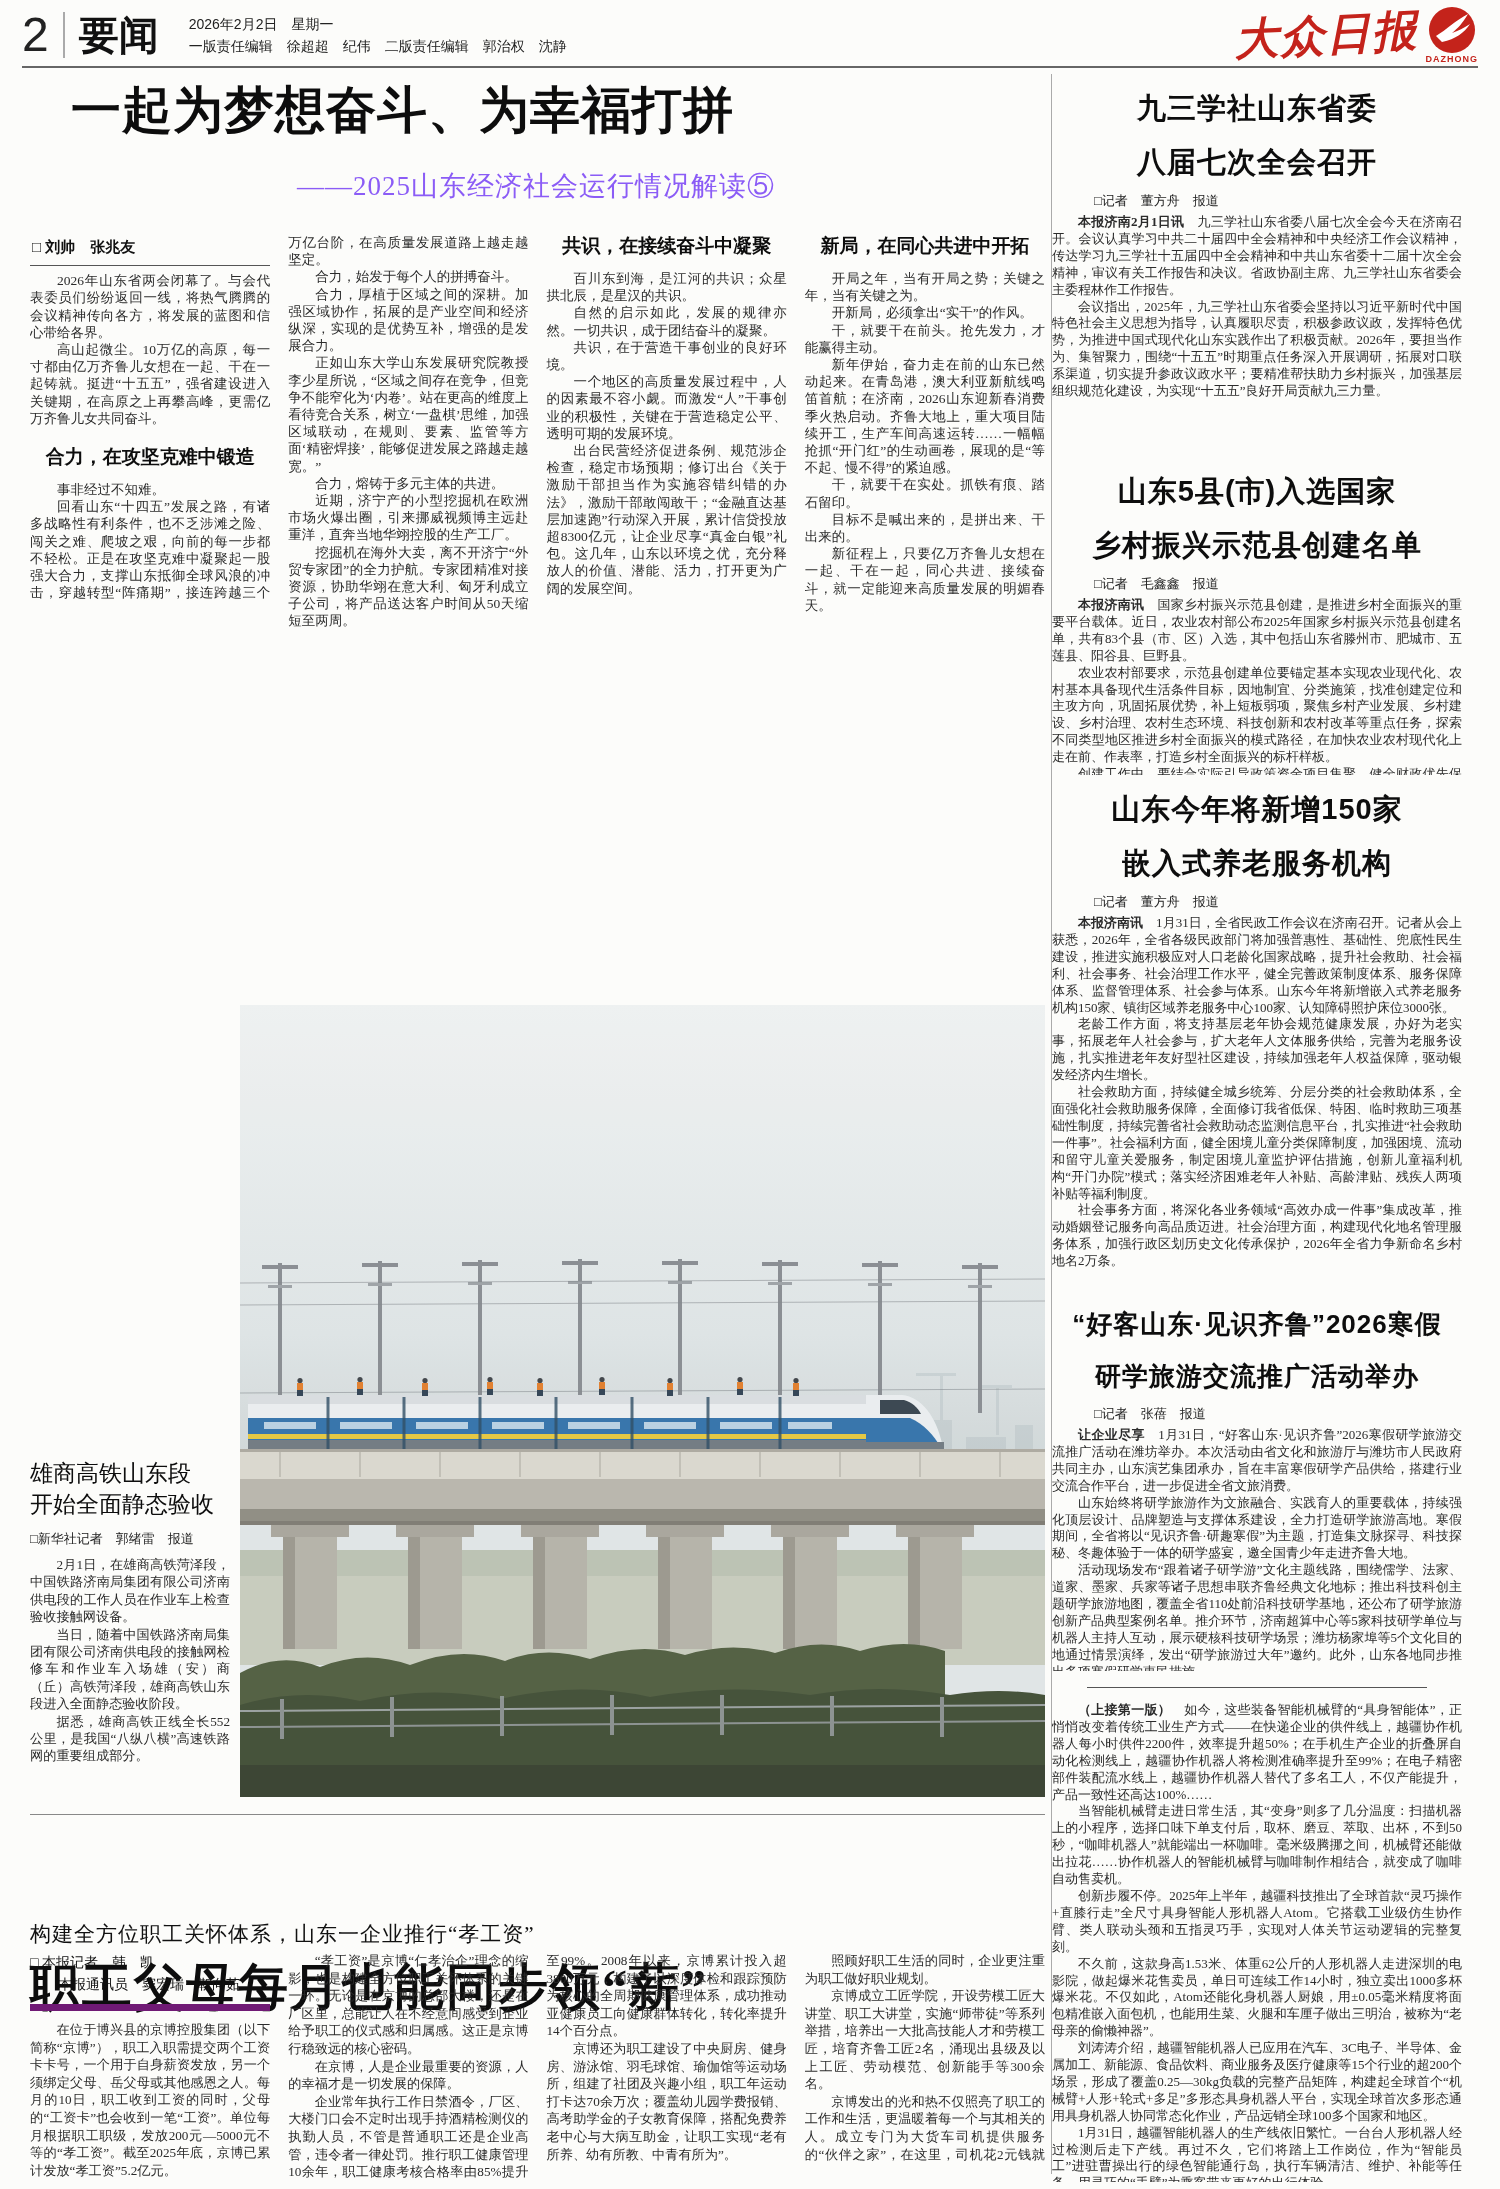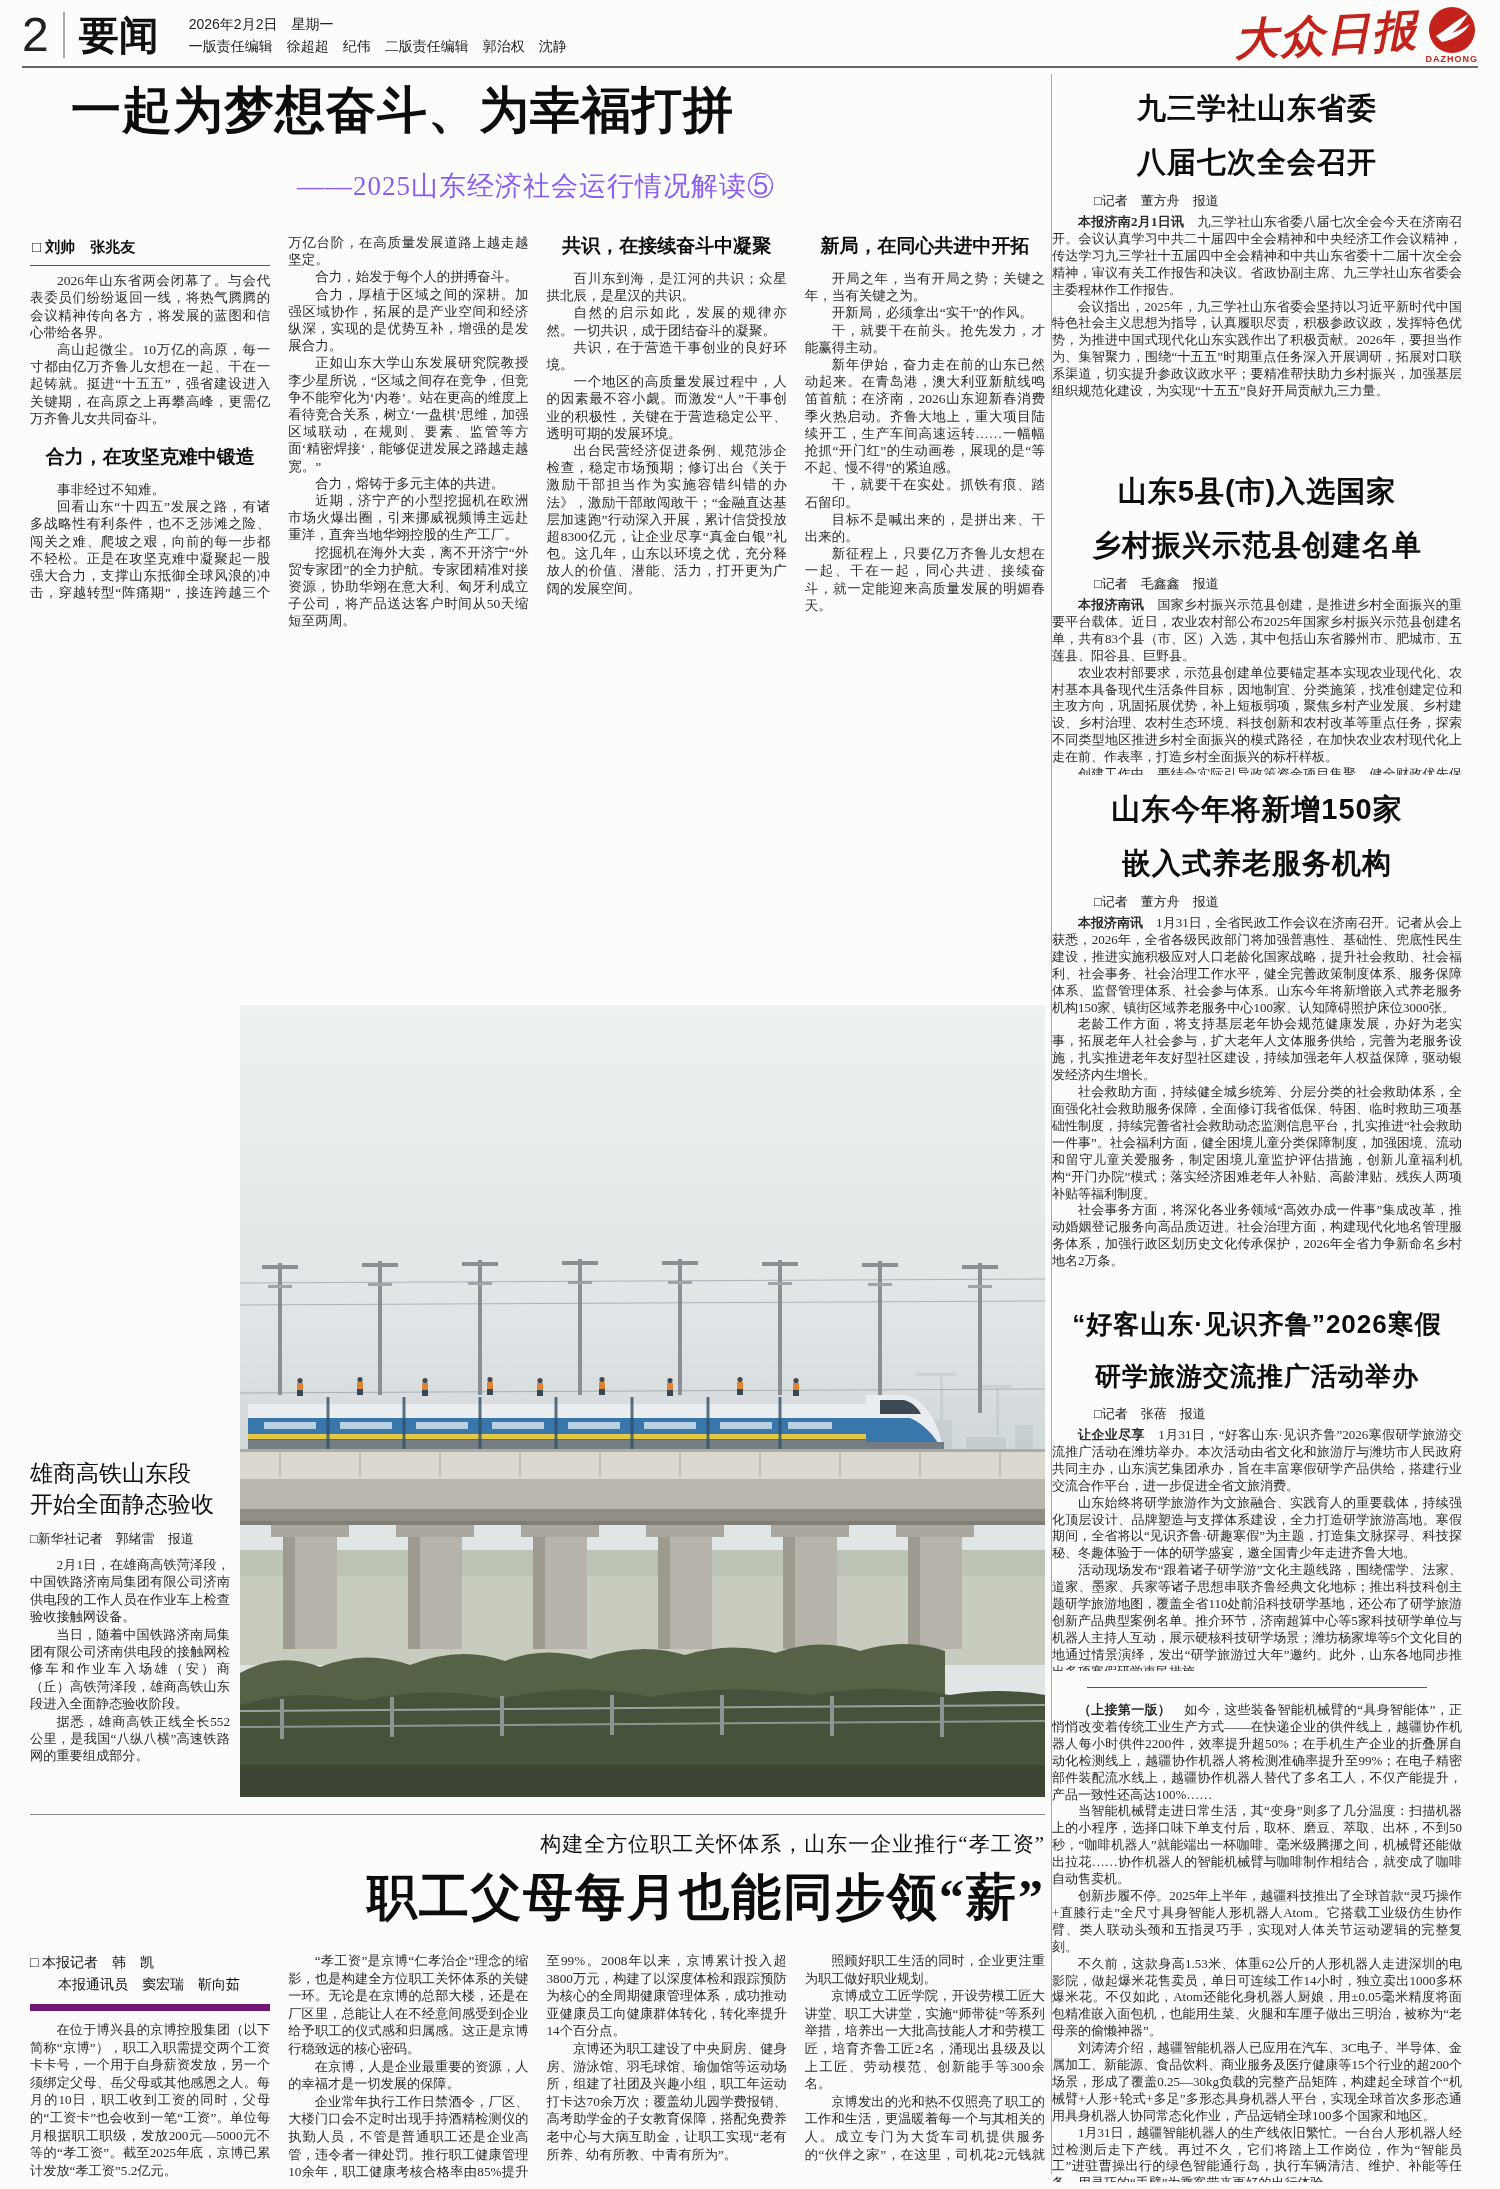--- a/index.html
+++ b/index.html
@@ -32,21 +32,21 @@
                text-align:center;margin:18px 0 12px;line-height:24px;}
   
   .photo{position:absolute;left:240px;top:1005px;width:805px;height:792px;overflow:hidden;background:#dfe4e5;}
   
   .xs{position:absolute;left:30px;top:1458px;width:200px;height:348px;overflow:hidden;}
   .xs-h{font-family:"Liberation Sans",sans-serif;font-size:23px;font-weight:400;color:#0d0d0d;line-height:31px;}
   .xs-byline{font-size:13px;color:#222;margin:10px 0 8px;}
   .xs-body{font-size:13.2px;line-height:17.4px;text-align:justify;color:#2b2b2b;}
   
   .sec-rule{position:absolute;left:30px;top:1814px;width:1015px;border-top:1px solid #888;}
-  .xg-head{position:absolute;left:30px;top:1830px;width:1015px;text-align:right;}
+  .xg-head{position:absolute;left:30px;top:1920px;width:1015px;text-align:left;}
   .xg-kicker{font-size:21px;color:#111;letter-spacing:1px;}
   .xg-headline{font-size:50px;font-weight:700;color:#0d0d0d;letter-spacing:2px;margin-top:10px;line-height:58px;}
   .bottom-cols{position:absolute;left:30px;top:1952px;width:1015px;height:234px;column-count:4;column-gap:18px;
                overflow:hidden;font-size:13.2px;line-height:17.6px;text-align:justify;color:#2b2b2b;}
   .bc-byline{font-size:14px;color:#111;border-bottom:7px solid #701a75;padding-bottom:8px;margin-bottom:10px;line-height:22px;}
   
   .rcol{position:absolute;left:1052px;top:74px;width:410px;height:2108px;overflow:hidden;}
   .rc-art{overflow:hidden;}
   .rc-h{font-family:"Liberation Sans",sans-serif;font-weight:900;color:#0d0d0d;text-align:center;
         font-size:29px;line-height:40px;letter-spacing:1px;margin-top:14px;}

